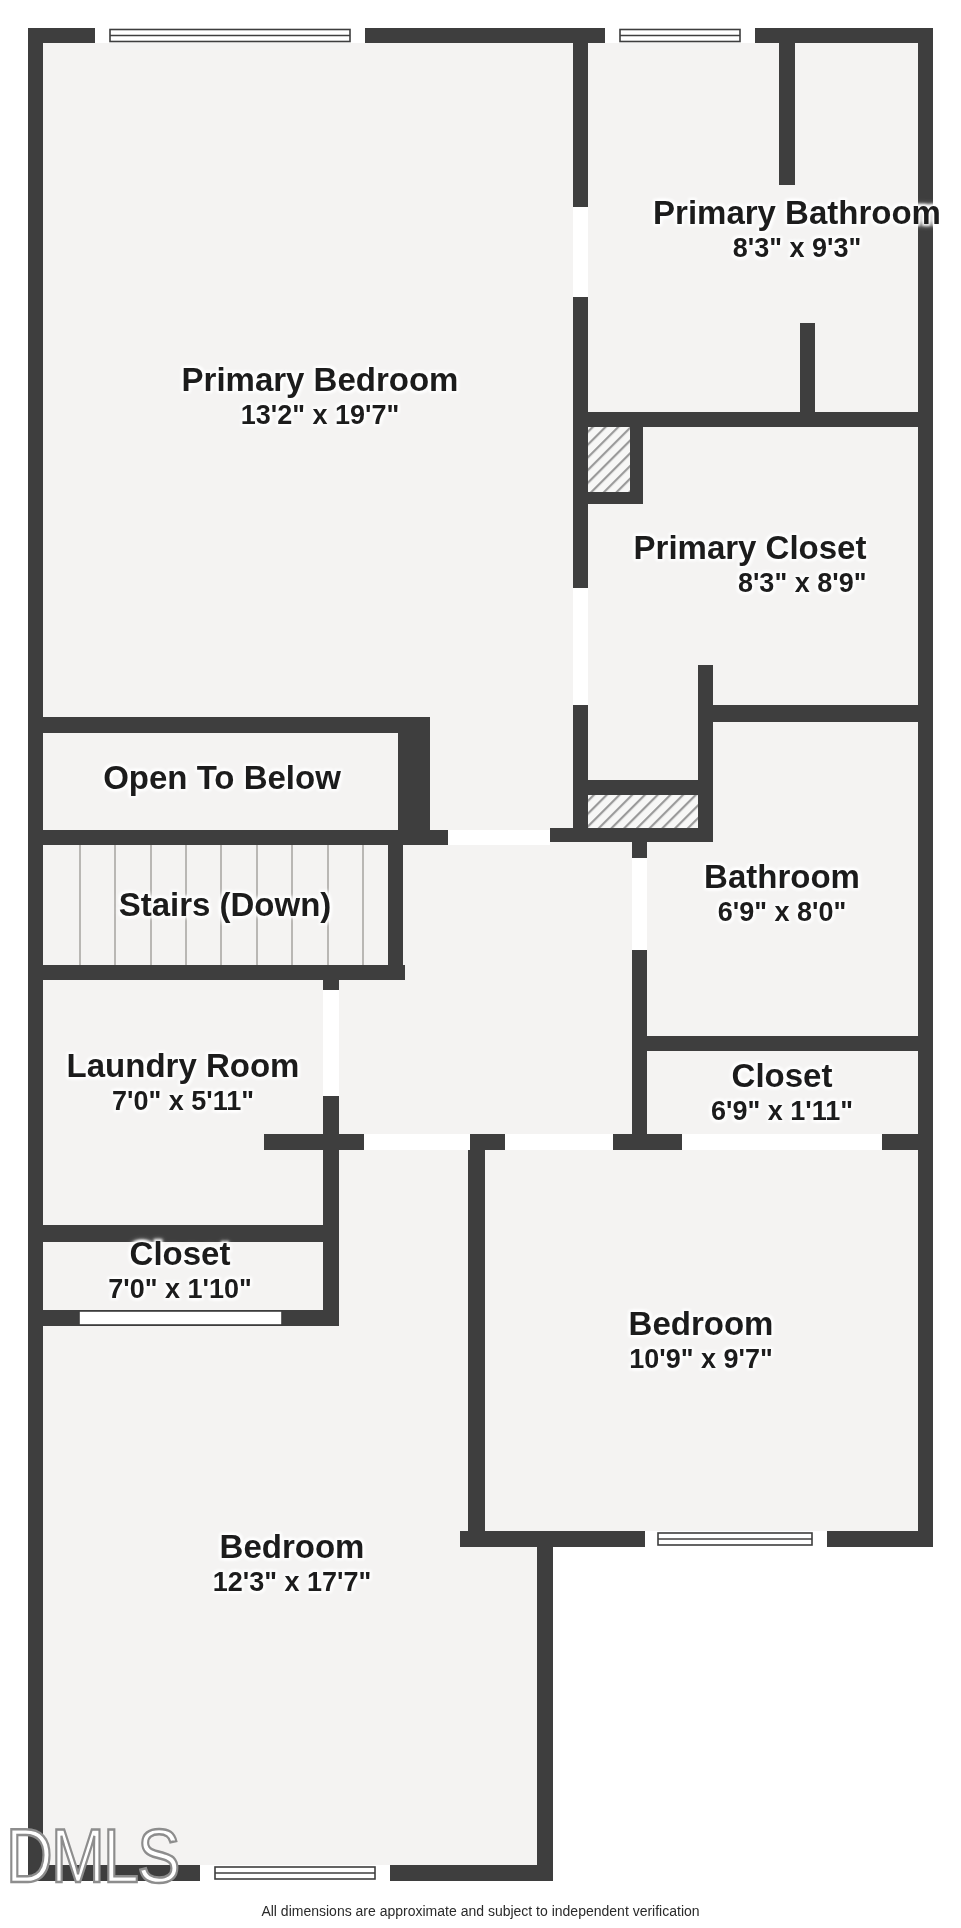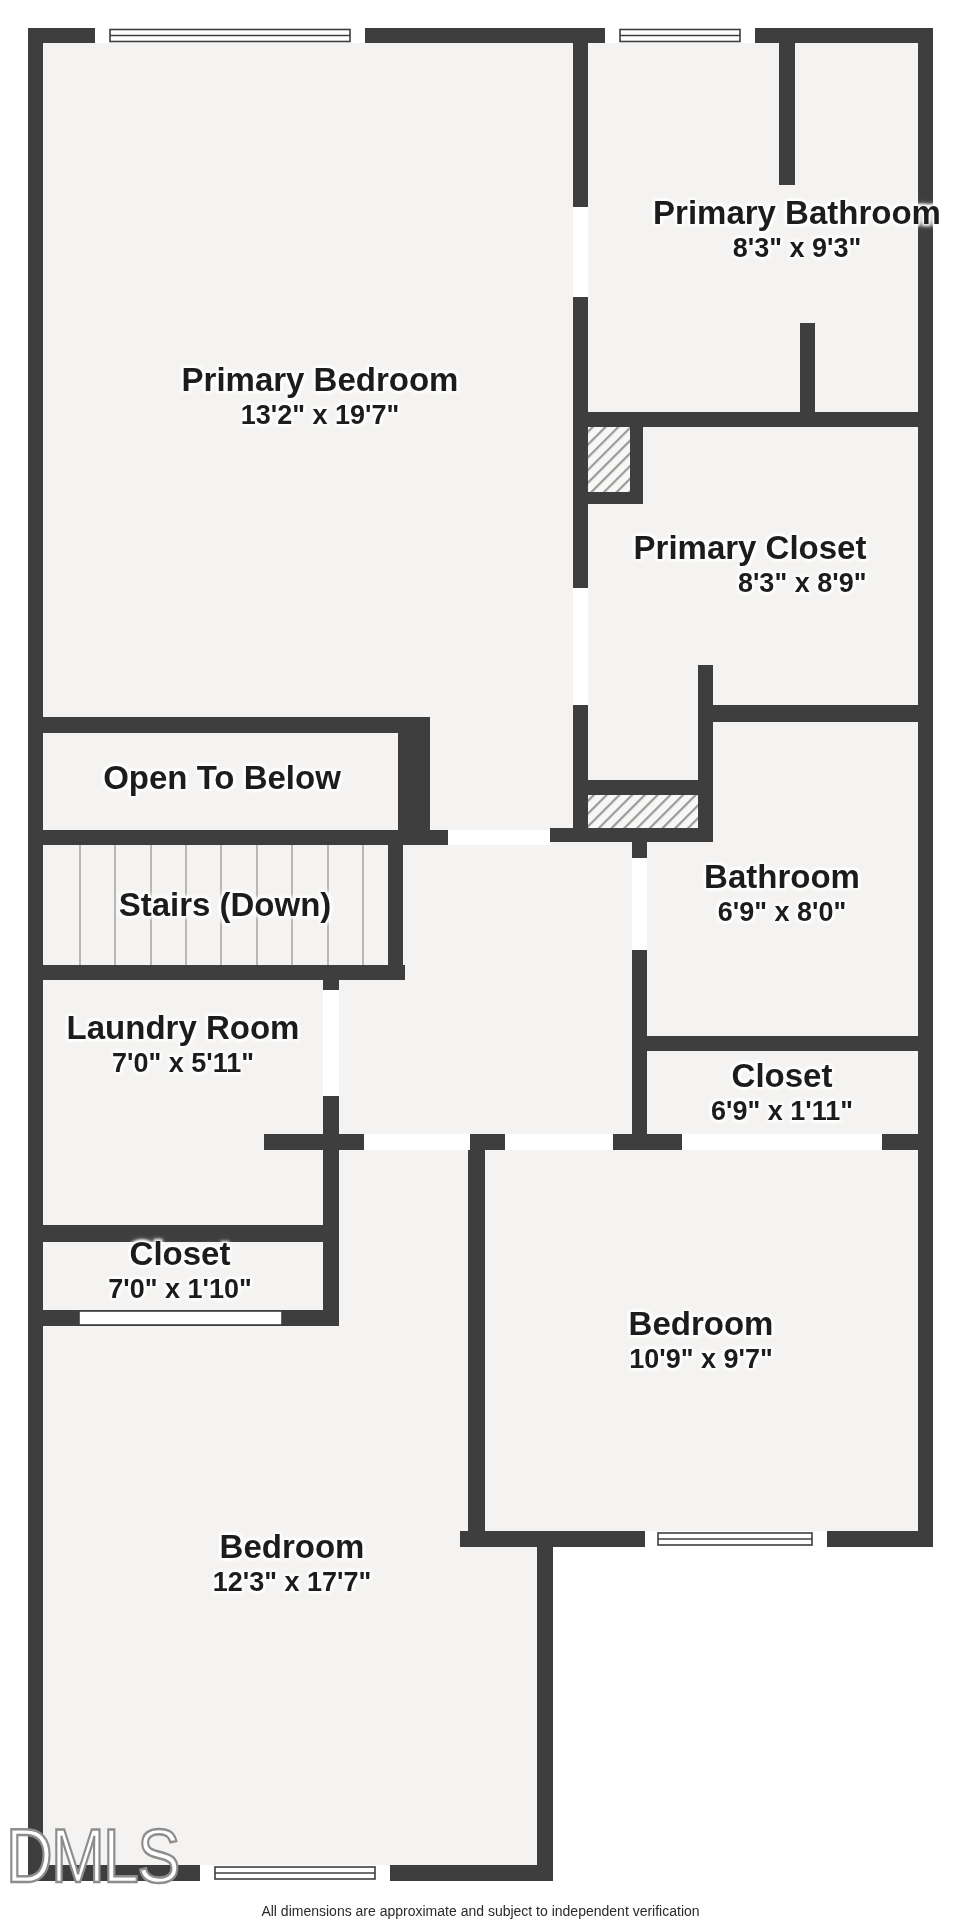--- a/index.html
+++ b/index.html
@@ -145,21 +145,21 @@
   <div class="room-label" style="left:222px;top:778px;">
     <div class="rname">Open To Below</div>
   </div>
   <div class="room-label" style="left:225px;top:905px;">
     <div class="rname">Stairs (Down)</div>
   </div>
   <div class="room-label" style="left:782px;top:893px;">
     <div class="rname">Bathroom</div>
     <div class="rdims">6'9" x 8'0"</div>
   </div>
-  <div class="room-label" style="left:183px;top:1044px;">
+  <div class="room-label" style="left:183px;top:1082px;">
     <div class="rname">Laundry Room</div>
     <div class="rdims">7'0" x 5'11"</div>
   </div>
   <div class="room-label" style="left:782px;top:1092px;">
     <div class="rname">Closet</div>
     <div class="rdims">6'9" x 1'11"</div>
   </div>
   <div class="room-label" style="left:180px;top:1270px;">
     <div class="rname">Closet</div>
     <div class="rdims">7'0" x 1'10"</div>

